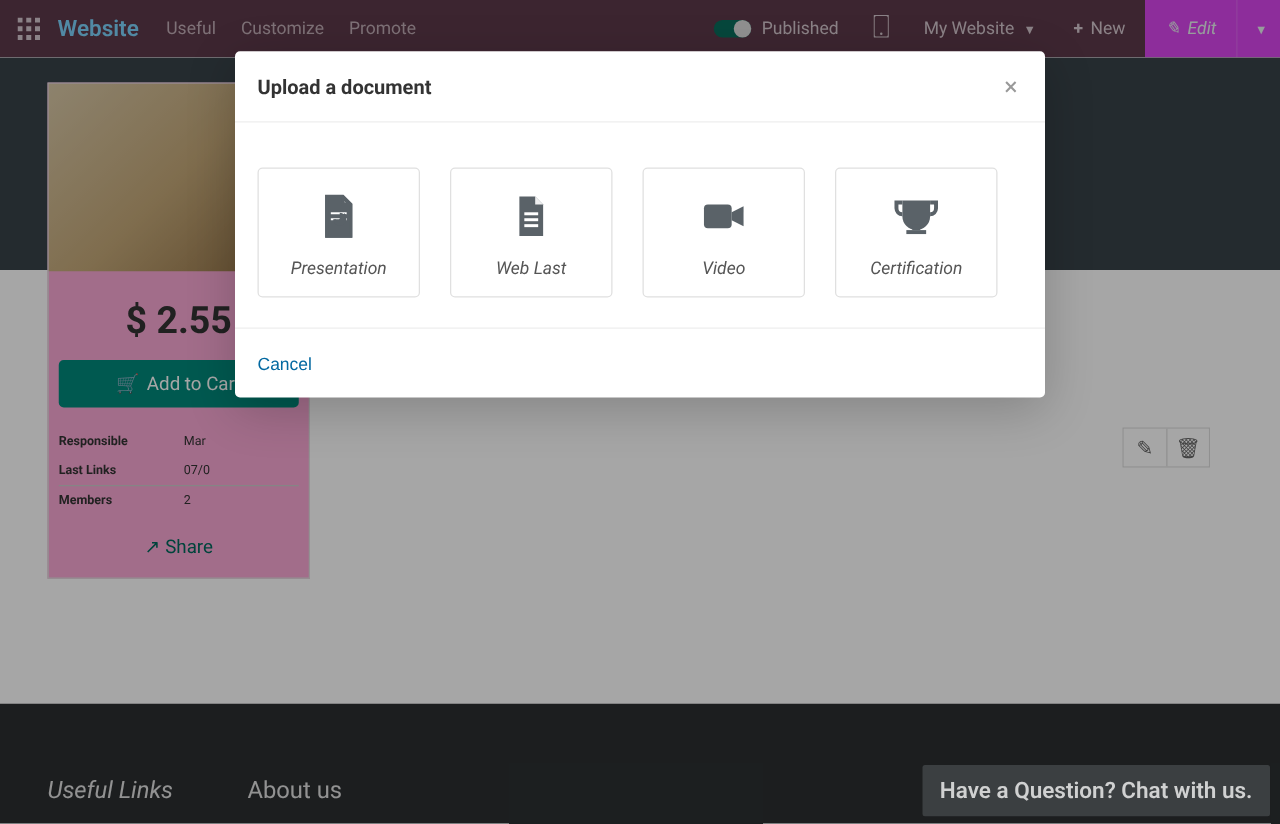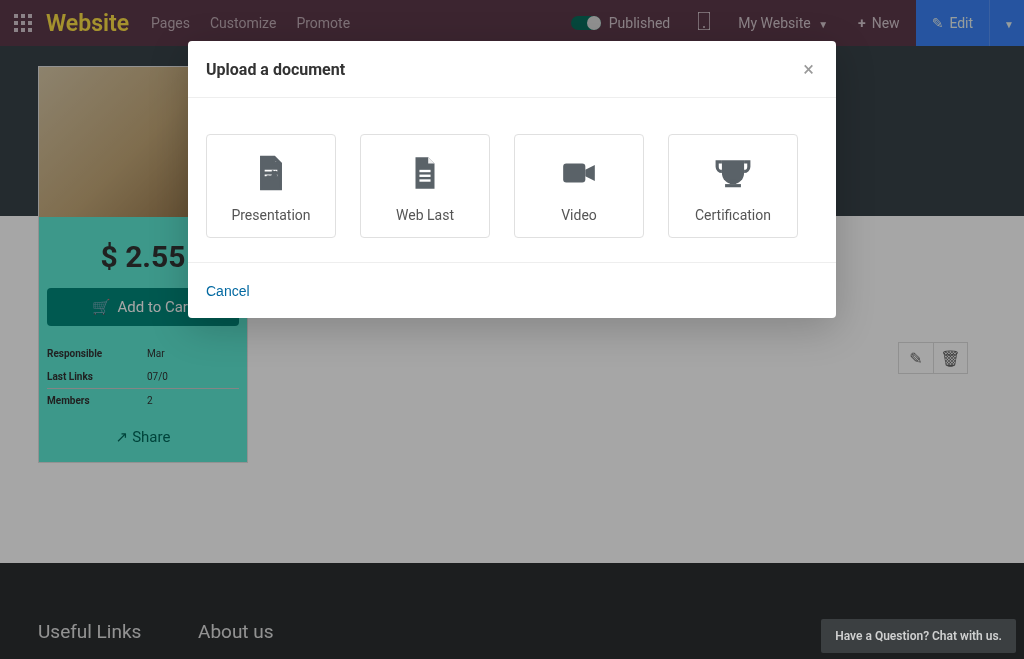--- a/index.html
+++ b/index.html
@@ -20,22 +20,22 @@
       color: #d6c8cf;
       font-size: 14px;
     }
     .topnav .grid-icon {
       width: 46px; height: 46px;
       display: flex; align-items: center; justify-content: center;
       font-size: 18px;
       color: #d6c8cf;
     }
     .topnav .brand {
-      color: #fde047;
-      font-size: 23px;
+      color: #7dd3fc;
+      font-size: 18px;
       font-weight: 600;
       padding: 0 12px 0 0;
     }
     .topnav .nav-link {
       padding: 0 10px;
       height: 46px; line-height: 46px;
       color: #c2aeb7;
       cursor: pointer;
     }
     .topnav .spacer { flex: 1; }
@@ -55,23 +55,24 @@
     .topnav .published { padding-right: 14px; }
     .topnav .mobile-icon { padding: 0 14px; font-size: 16px; }
     .topnav .dropdown { padding: 0 14px; cursor: pointer; }
     .caret-down { font-size: 10px; margin-left: 4px; }
     .topnav .new-btn {
       padding: 0 16px; height: 46px; line-height: 46px;
       cursor: pointer;
     }
     .topnav .new-btn .plus { font-weight: bold; margin-right: 6px; }
     .topnav .edit-group {
-      background: #3b82f6;
+      background: #d946ef;
       display: flex;
       height: 46px;
+      font-style: italic;
     }
     .topnav .edit-btn {
       padding: 0 16px; height: 46px; line-height: 46px;
       color: #e8f2f0;
       cursor: pointer;
     }
     .topnav .edit-btn .pencil { margin-right: 6px; }
     .topnav .edit-caret {
       padding: 0 10px; height: 46px; line-height: 46px;
       color: #e8f2f0; cursor: pointer;
@@ -89,21 +90,21 @@
       height: 170px;
       background: #384249;
       position: relative;
     }
     .product-area {
       display: flex;
       padding-left: 38px;
     }
     .product-card {
       width: 210px;
-      background: #5eead4;
+      background: #f9a8d4;
       border: 1px solid #e0e0e0;
       margin-top: -150px;
       position: relative;
     }
     .product-img {
       height: 150px;
       background: linear-gradient(135deg,#d9c9a8 0%, #c4a878 25%, #8b6a3f 50%, #e4d6b8 75%, #b89968 100%);
       background-size: 200% 200%;
     }
     .price {
@@ -161,21 +162,21 @@
       position: absolute;
       bottom: 0; left: 0; right: 0;
       height: 96px;
       background: #2b2f31;
       color: #e0e0e0;
       display: flex;
       align-items: center;
       padding: 40px 38px 0;
       font-size: 19px;
     }
-    .footer .col1 { width: 160px; }
+    .footer .col1 { width: 160px; font-style: italic; }
     .footer .col2 { flex: 1; }
     .footer .col3 { }
 
     
     .overlay {
       position: absolute;
       top: 0; left: 0; right: 0; bottom: 0;
       background: rgba(0,0,0,0.35);
     }
     .modal {
@@ -201,20 +202,21 @@
     }
     .modal-close {
       color: #999;
       font-size: 20px;
       cursor: pointer;
       padding: 0 4px;
     }
     .modal-body {
       padding: 36px 18px 24px;
       border-bottom: 1px solid #eee;
+      font-style: italic;
     }
     .tile-row {
       display: flex;
       gap: 24px;
       flex-wrap: wrap;
     }
     .tile {
       width: 130px;
       height: 104px;
       border: 1px solid #e0e0e0;
@@ -249,21 +251,21 @@
     }
 
     
     .chat-widget {
       position: absolute;
       right: 8px;
       bottom: 6px;
       background: #3b3f41;
       color: #d0d1d1;
       padding: 10px 14px;
-      font-size: 12px;
+      font-size: 18px;
       border-radius: 2px;
       font-weight: 600;
       cursor: pointer;
       z-index: 50;
       margin-top: 20px;
     }
   </style>
 </head>
 <body>
 
@@ -275,21 +277,21 @@
         <rect x="14" y="0" width="4" height="4" fill="#d6c8cf"></rect>
         <rect x="0" y="7" width="4" height="4" fill="#d6c8cf"></rect>
         <rect x="7" y="7" width="4" height="4" fill="#d6c8cf"></rect>
         <rect x="14" y="7" width="4" height="4" fill="#d6c8cf"></rect>
         <rect x="0" y="14" width="4" height="4" fill="#d6c8cf"></rect>
         <rect x="7" y="14" width="4" height="4" fill="#d6c8cf"></rect>
         <rect x="14" y="14" width="4" height="4" fill="#d6c8cf"></rect>
       </svg>
   </div>
   <div class="brand">Website</div>
-  <div class="nav-link">Pages</div>
+  <div class="nav-link">Useful</div>
   <div class="nav-link">Customize</div>
   <div class="nav-link">Promote</div>
   <div class="spacer"></div>
   <div class="toggle"></div>
   <div class="published">Published</div>
   <div class="mobile-icon">
     <svg width="12" height="18" viewBox="0 0 12 18">
         <rect x="0" y="0" width="12" height="18" rx="2" fill="none" stroke="#d6c8cf" stroke-width="1.5"></rect>
         <circle cx="6" cy="15" r="1" fill="#d6c8cf"></circle>
       </svg>

